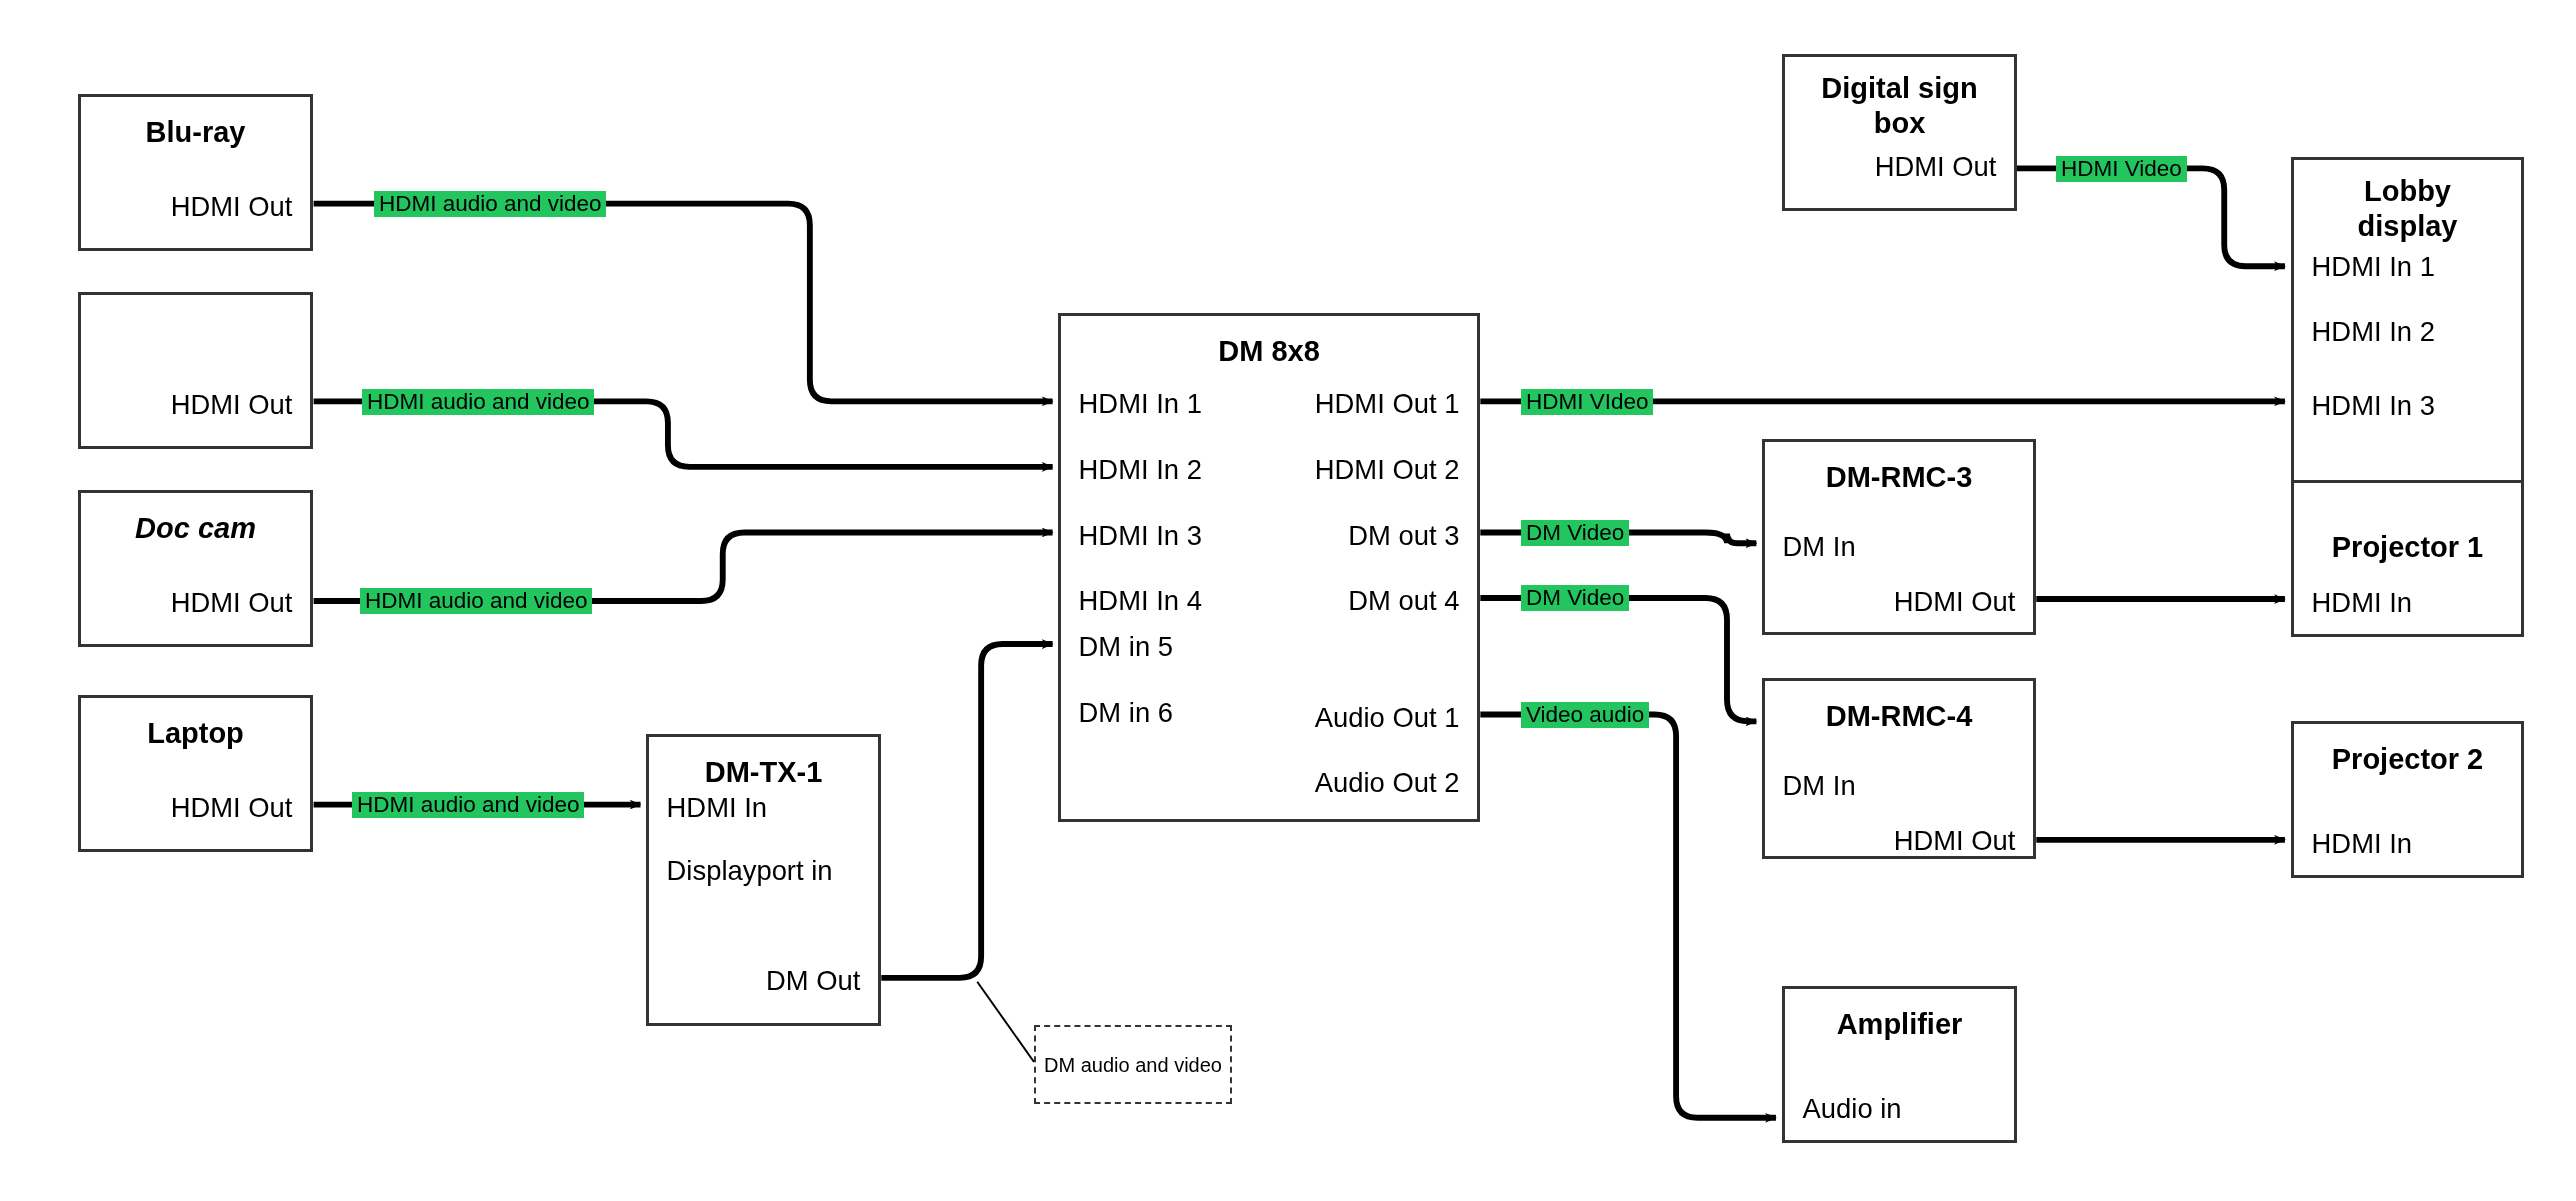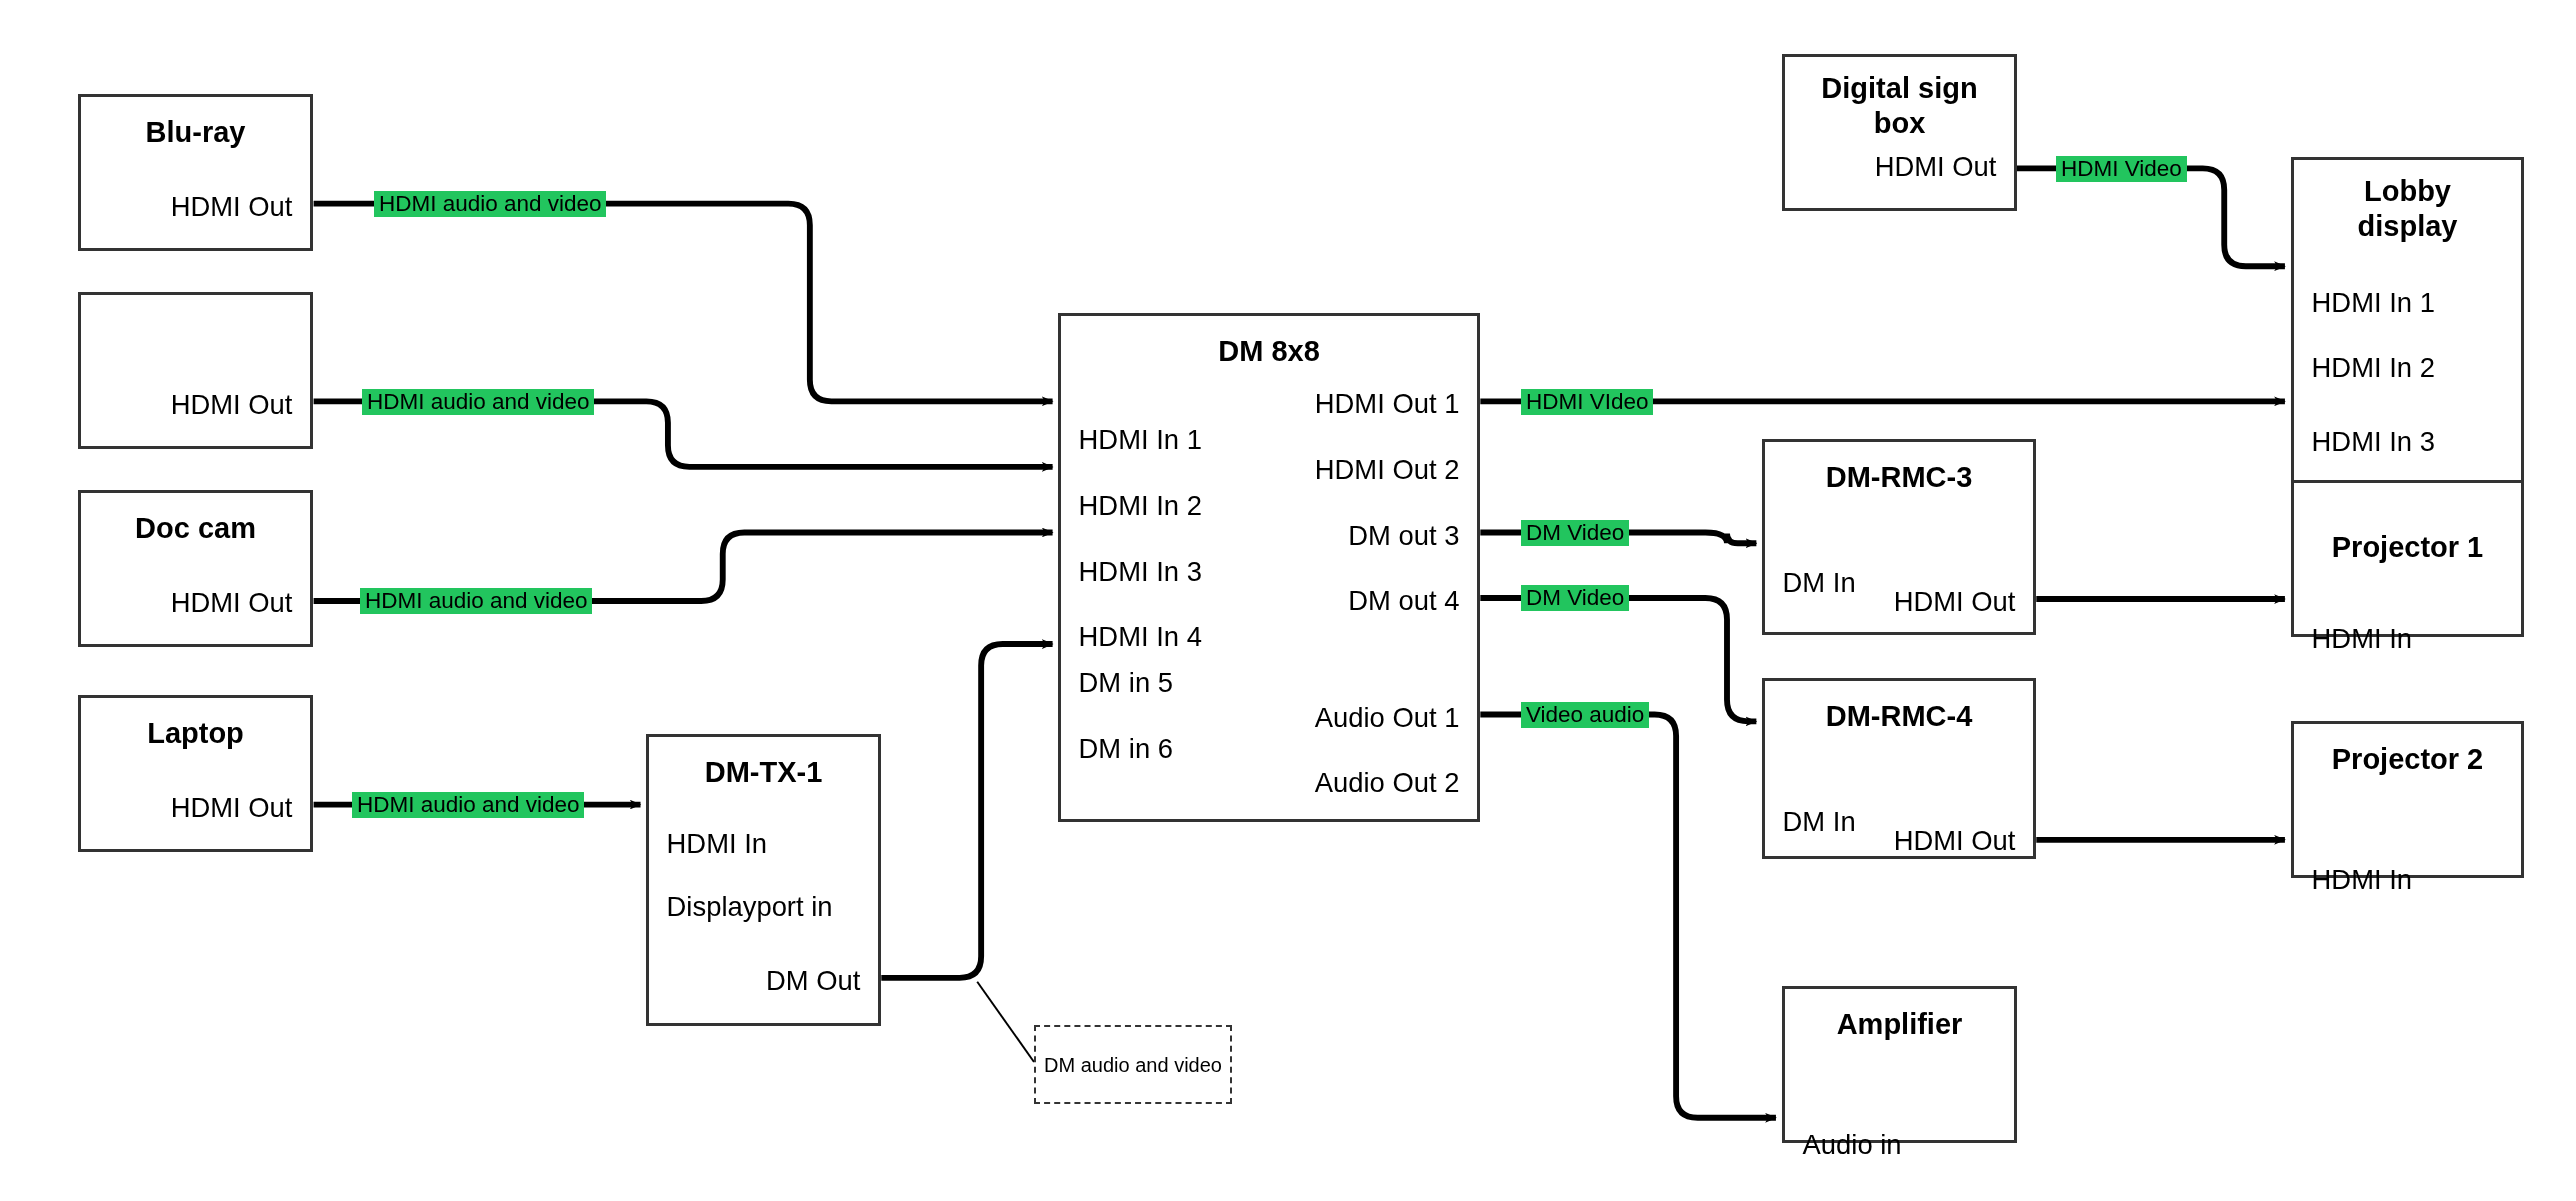--- a/index.html
+++ b/index.html
@@ -7,21 +7,21 @@
        font-family:"Liberation Sans","DejaVu Sans",sans-serif;color:#000;}
   #canvas{position:relative;width:2576px;height:1201px;background:#fff;}
 
   svg.wires{position:absolute;left:0;top:0;width:2576px;height:1201px;pointer-events:none;}
 
   .node{position:absolute;box-sizing:border-box;background:#ffffff;
         border:3.9px solid #333333;display:block;}
   .node .title{position:absolute;left:0;right:0;text-align:center;
         font-weight:bold;font-size:29px;line-height:35px;color:#000;}
   .port{position:absolute;font-size:27.4px;line-height:33px;color:#000;white-space:nowrap;}
-  .port.left{left:17.6px;text-align:left;margin-top:36px;}
+  .port.left{left:17.6px;text-align:left;}
   .port.right{right:17.6px;text-align:right;}
 
   .wlabel{position:absolute;font-size:22.5px;line-height:25.5px;color:#000;
           background:#22c55e;white-space:nowrap;padding:0 4.9px;}
 
   .note{position:absolute;box-sizing:border-box;border:2px dashed #333333;
         background:#ffffff;display:flex;align-items:center;justify-content:center;
         text-align:center;font-size:20px;line-height:28px;color:#000;padding:3.9px 5.9px;}
 </style>
 </head>
@@ -66,21 +66,21 @@
   <div class="node" style="left:78px;top:94px;width:235px;height:157px;">
     <div class="title" style="top:17.6px;">Blu-ray</div>
     <div class="port right" style="top:93px;">HDMI Out</div>
   </div>
 
   <div class="node" style="left:78px;top:292px;width:235px;height:157px;">
     <div class="port right" style="top:93px;">HDMI Out</div>
   </div>
 
   <div class="node" style="left:78px;top:490px;width:235px;height:157px;">
-    <div class="title" style="top:17.6px;">Doc cam</div>
+    <div class="title" style="top:17.6px;font-style:italic;">Doc cam</div>
     <div class="port right" style="top:93px;">HDMI Out</div>
   </div>
 
   <div class="node" style="left:78px;top:695px;width:235px;height:157px;">
     <div class="title" style="top:17.6px;">Laptop</div>
     <div class="port right" style="top:93px;">HDMI Out</div>
   </div>
 
   <div class="node" style="left:646px;top:734px;width:235px;height:292px;">
     <div class="title" style="top:17.6px;">DM-TX-1</div>

